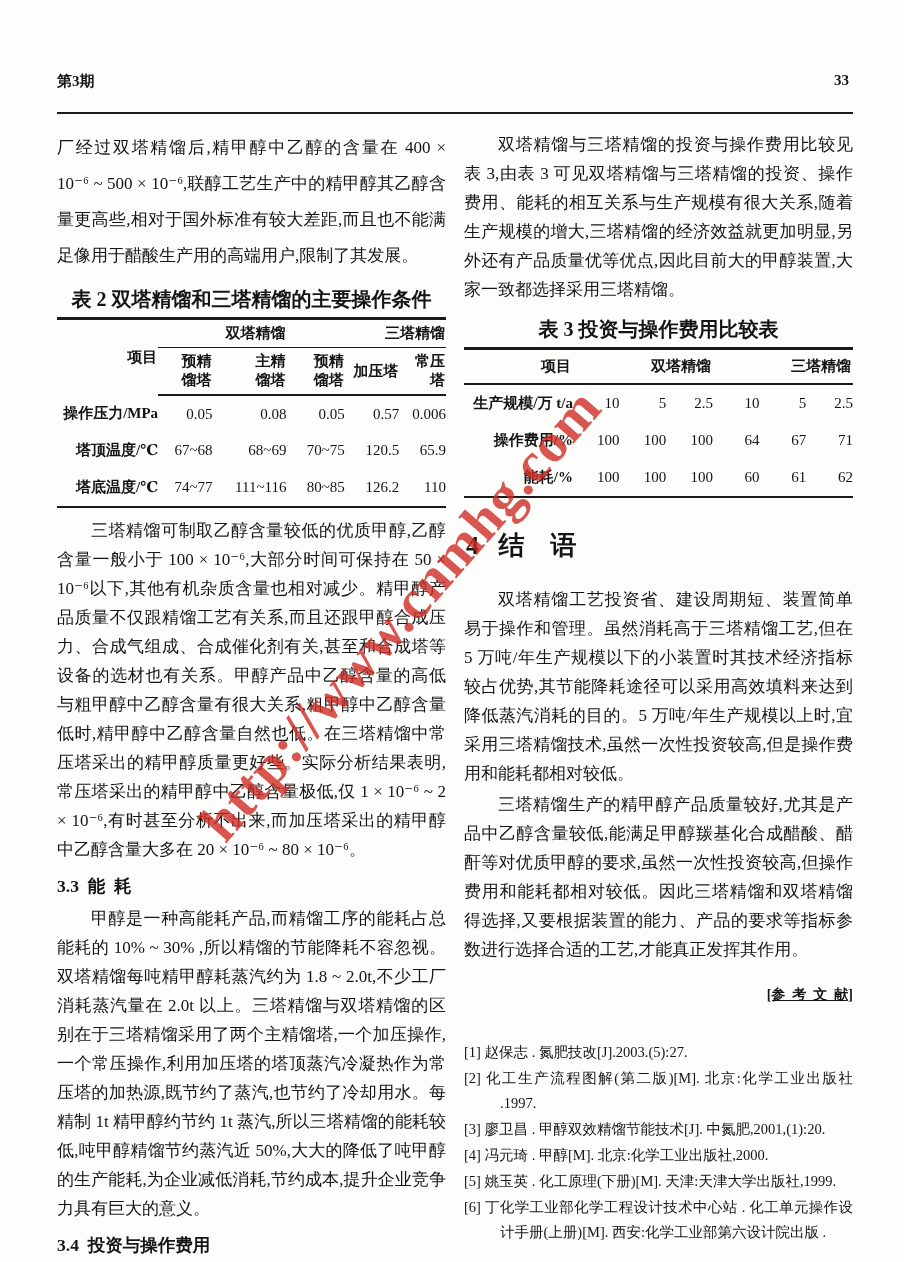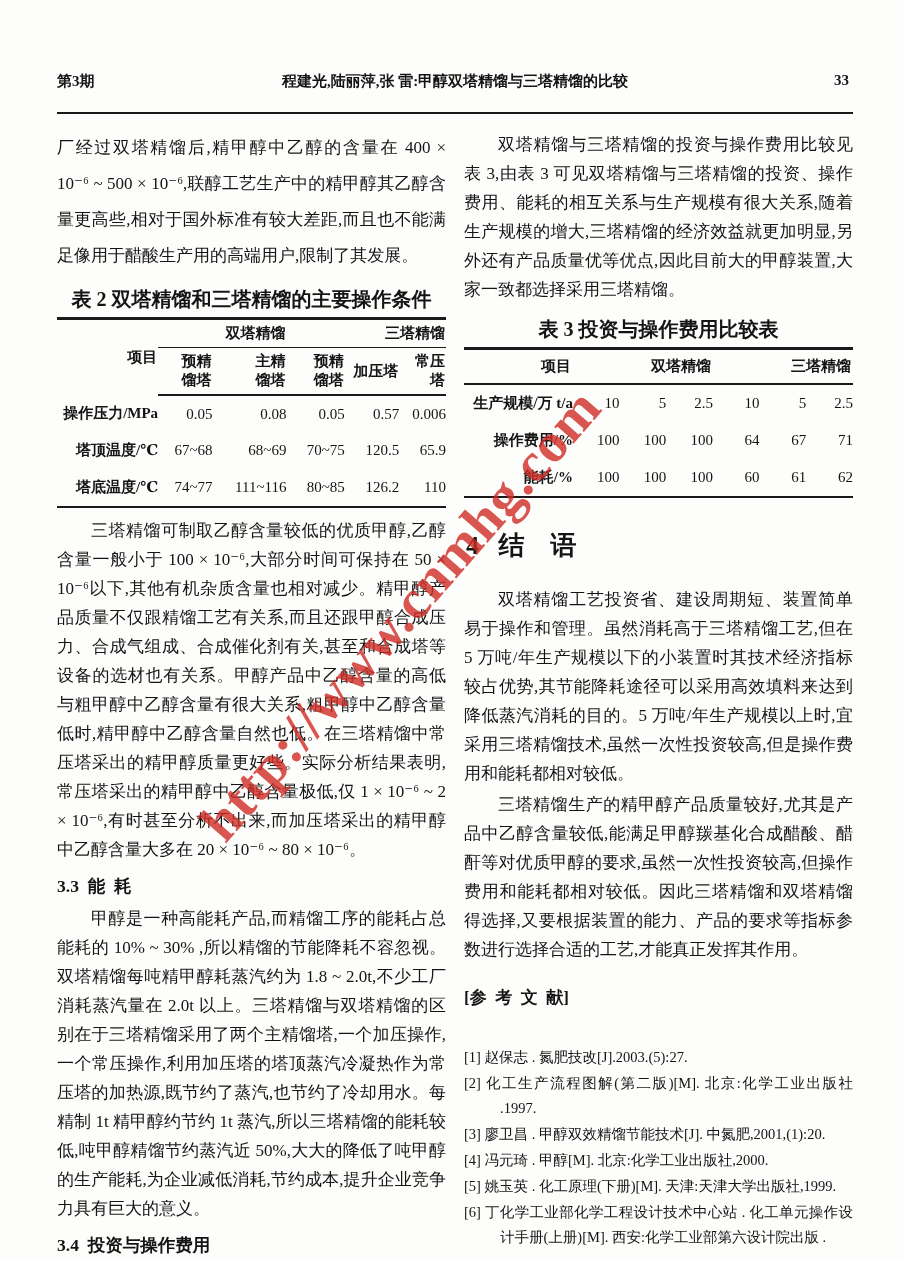--- a/index.html
+++ b/index.html
@@ -30,39 +30,38 @@
   .tbl td{text-align:right;vertical-align:middle;padding:4px 1px;}
   .grp{font-weight:bold;border-bottom:1.5px solid #1a1a1a;padding:5px 6px;}
   .itemhead{font-weight:bold;}
   .sub{font-weight:bold;white-space:pre-line;line-height:19px;padding:4px 0 7px 0;}
   .subrule td{border-bottom:2.5px solid #1a1a1a;}
   .rowlabel{font-weight:bold;text-align:center;}
   .t2 .drow td{padding:9px 0;}
   .t3 .hrow td{border-bottom:2px solid #1a1a1a;padding:7px 2px;}
   .t3 .drow td{padding:9px 0;}
   
-  .ref-head{text-align:left;font-weight:bold;font-size:17px;margin:22px 0 10px 0;white-space:pre;}
+  .ref-head{text-align:right;font-weight:bold;font-size:14px;margin:22px 0 10px 0;white-space:pre;text-decoration:underline;}
   .refs{font-size:14.5px;line-height:25px;margin-top:36px;}
   .ref{padding-left:36px;text-indent:-36px;margin:0 0 1px 0;text-align:justify;}
   
   .watermark{
     position:absolute;left:112px;top:583px;width:575px;text-align:center;
     transform:rotate(-49deg);transform-origin:center;
     font-size:56px;font-weight:bold;letter-spacing:1px;white-space:nowrap;
     color:rgba(206,42,36,0.8);pointer-events:none;z-index:5;
   }
 </style>
 </head>
 <body>
 
 <div class="page">
 
   <div class="hdr">
     <span class="issue">第3期</span>
-    <span class="running">程建光,陆丽萍,张  雷:甲醇双塔精馏与三塔精馏的比较</span>
     <span class="pageno">33</span>
   </div>
   <div class="hdr-rule"></div>
 
   <div class="watermark">http://www.cnmhg.com</div>
 
   <div class="cols">
 
     <div class="col">
       <p class="p loose">厂经过双塔精馏后,精甲醇中乙醇的含量在 400 × 10⁻⁶ ~ 500 × 10⁻⁶,联醇工艺生产中的精甲醇其乙醇含量更高些,相对于国外标准有较大差距,而且也不能满足像用于醋酸生产用的高端用户,限制了其发展。</p>

